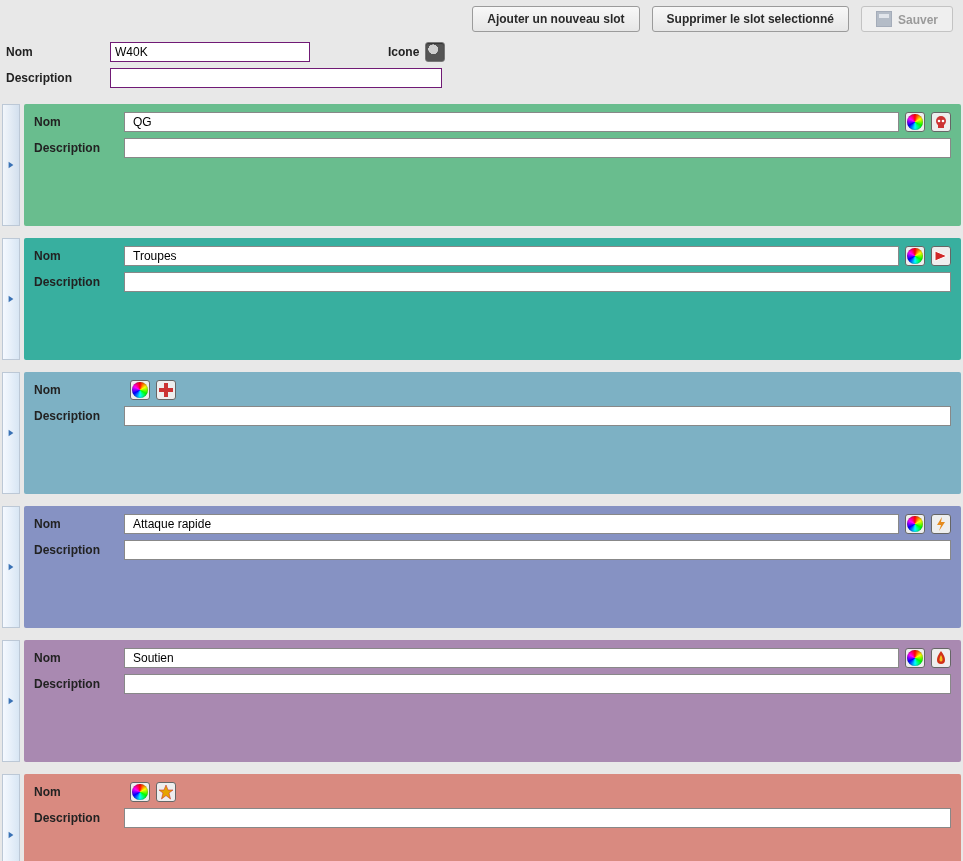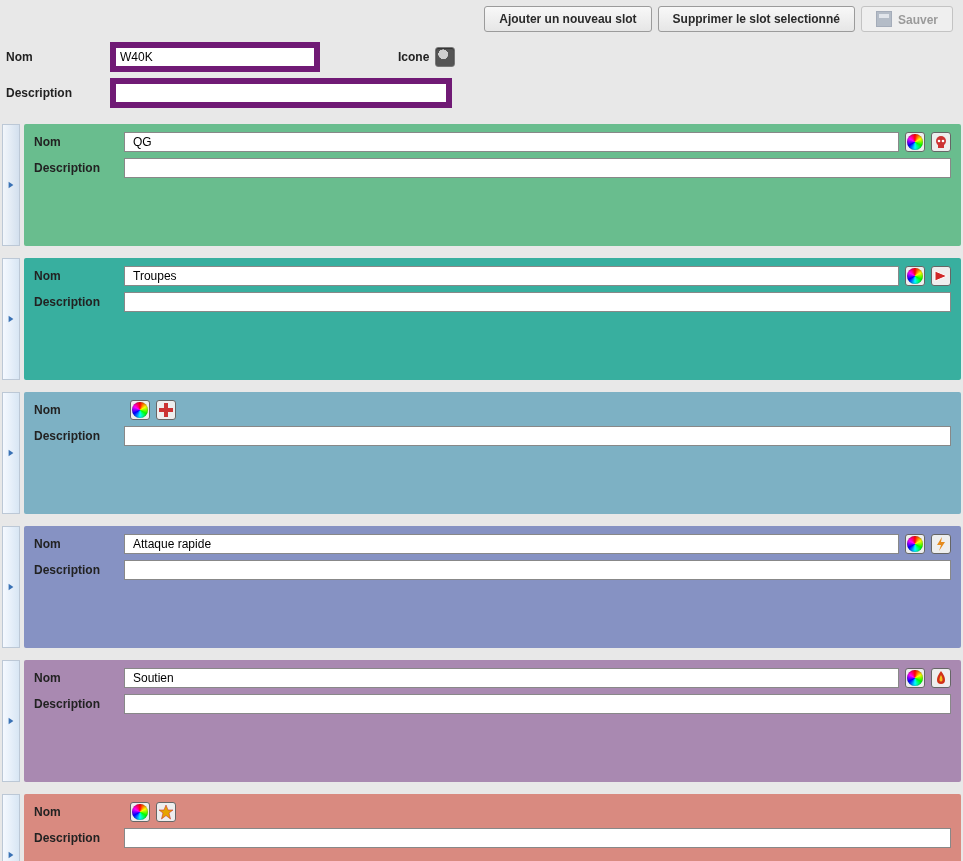--- a/index.html
+++ b/index.html
@@ -11,21 +11,21 @@
     color: #222;
   }
   .page {
     width: 963px;
     background: #e8e8e8;
   }
   
   .toolbar {
     display: flex;
     justify-content: flex-end;
-    gap: 6px;
+    gap: 12px;
     padding: 6px 10px 6px 4px;
   }
   .btn {
     background: linear-gradient(#f8f8f8, #e6e6e6);
     border: 1px solid #9b9b9b;
     border-radius: 3px;
     padding: 4px 14px;
     font-family: inherit;
     font-size: 12px;
     font-weight: bold;
@@ -65,21 +65,21 @@
     display: flex;
     align-items: center;
     margin-bottom: 6px;
   }
   .hf-row .label {
     width: 104px;
     font-weight: bold;
   }
   .hf-row input[type=text] {
     height: 18px;
-    border: 6px solid #701a75;
+    border: 1px solid #701a75;
     padding: 0 4px;
     font-family: inherit;
     font-size: 12px;
     background: #fff;
   }
   #name-input { width: 190px; }
   .icone-group {
     display: inline-flex;
     align-items: center;
     margin-left: 78px;

